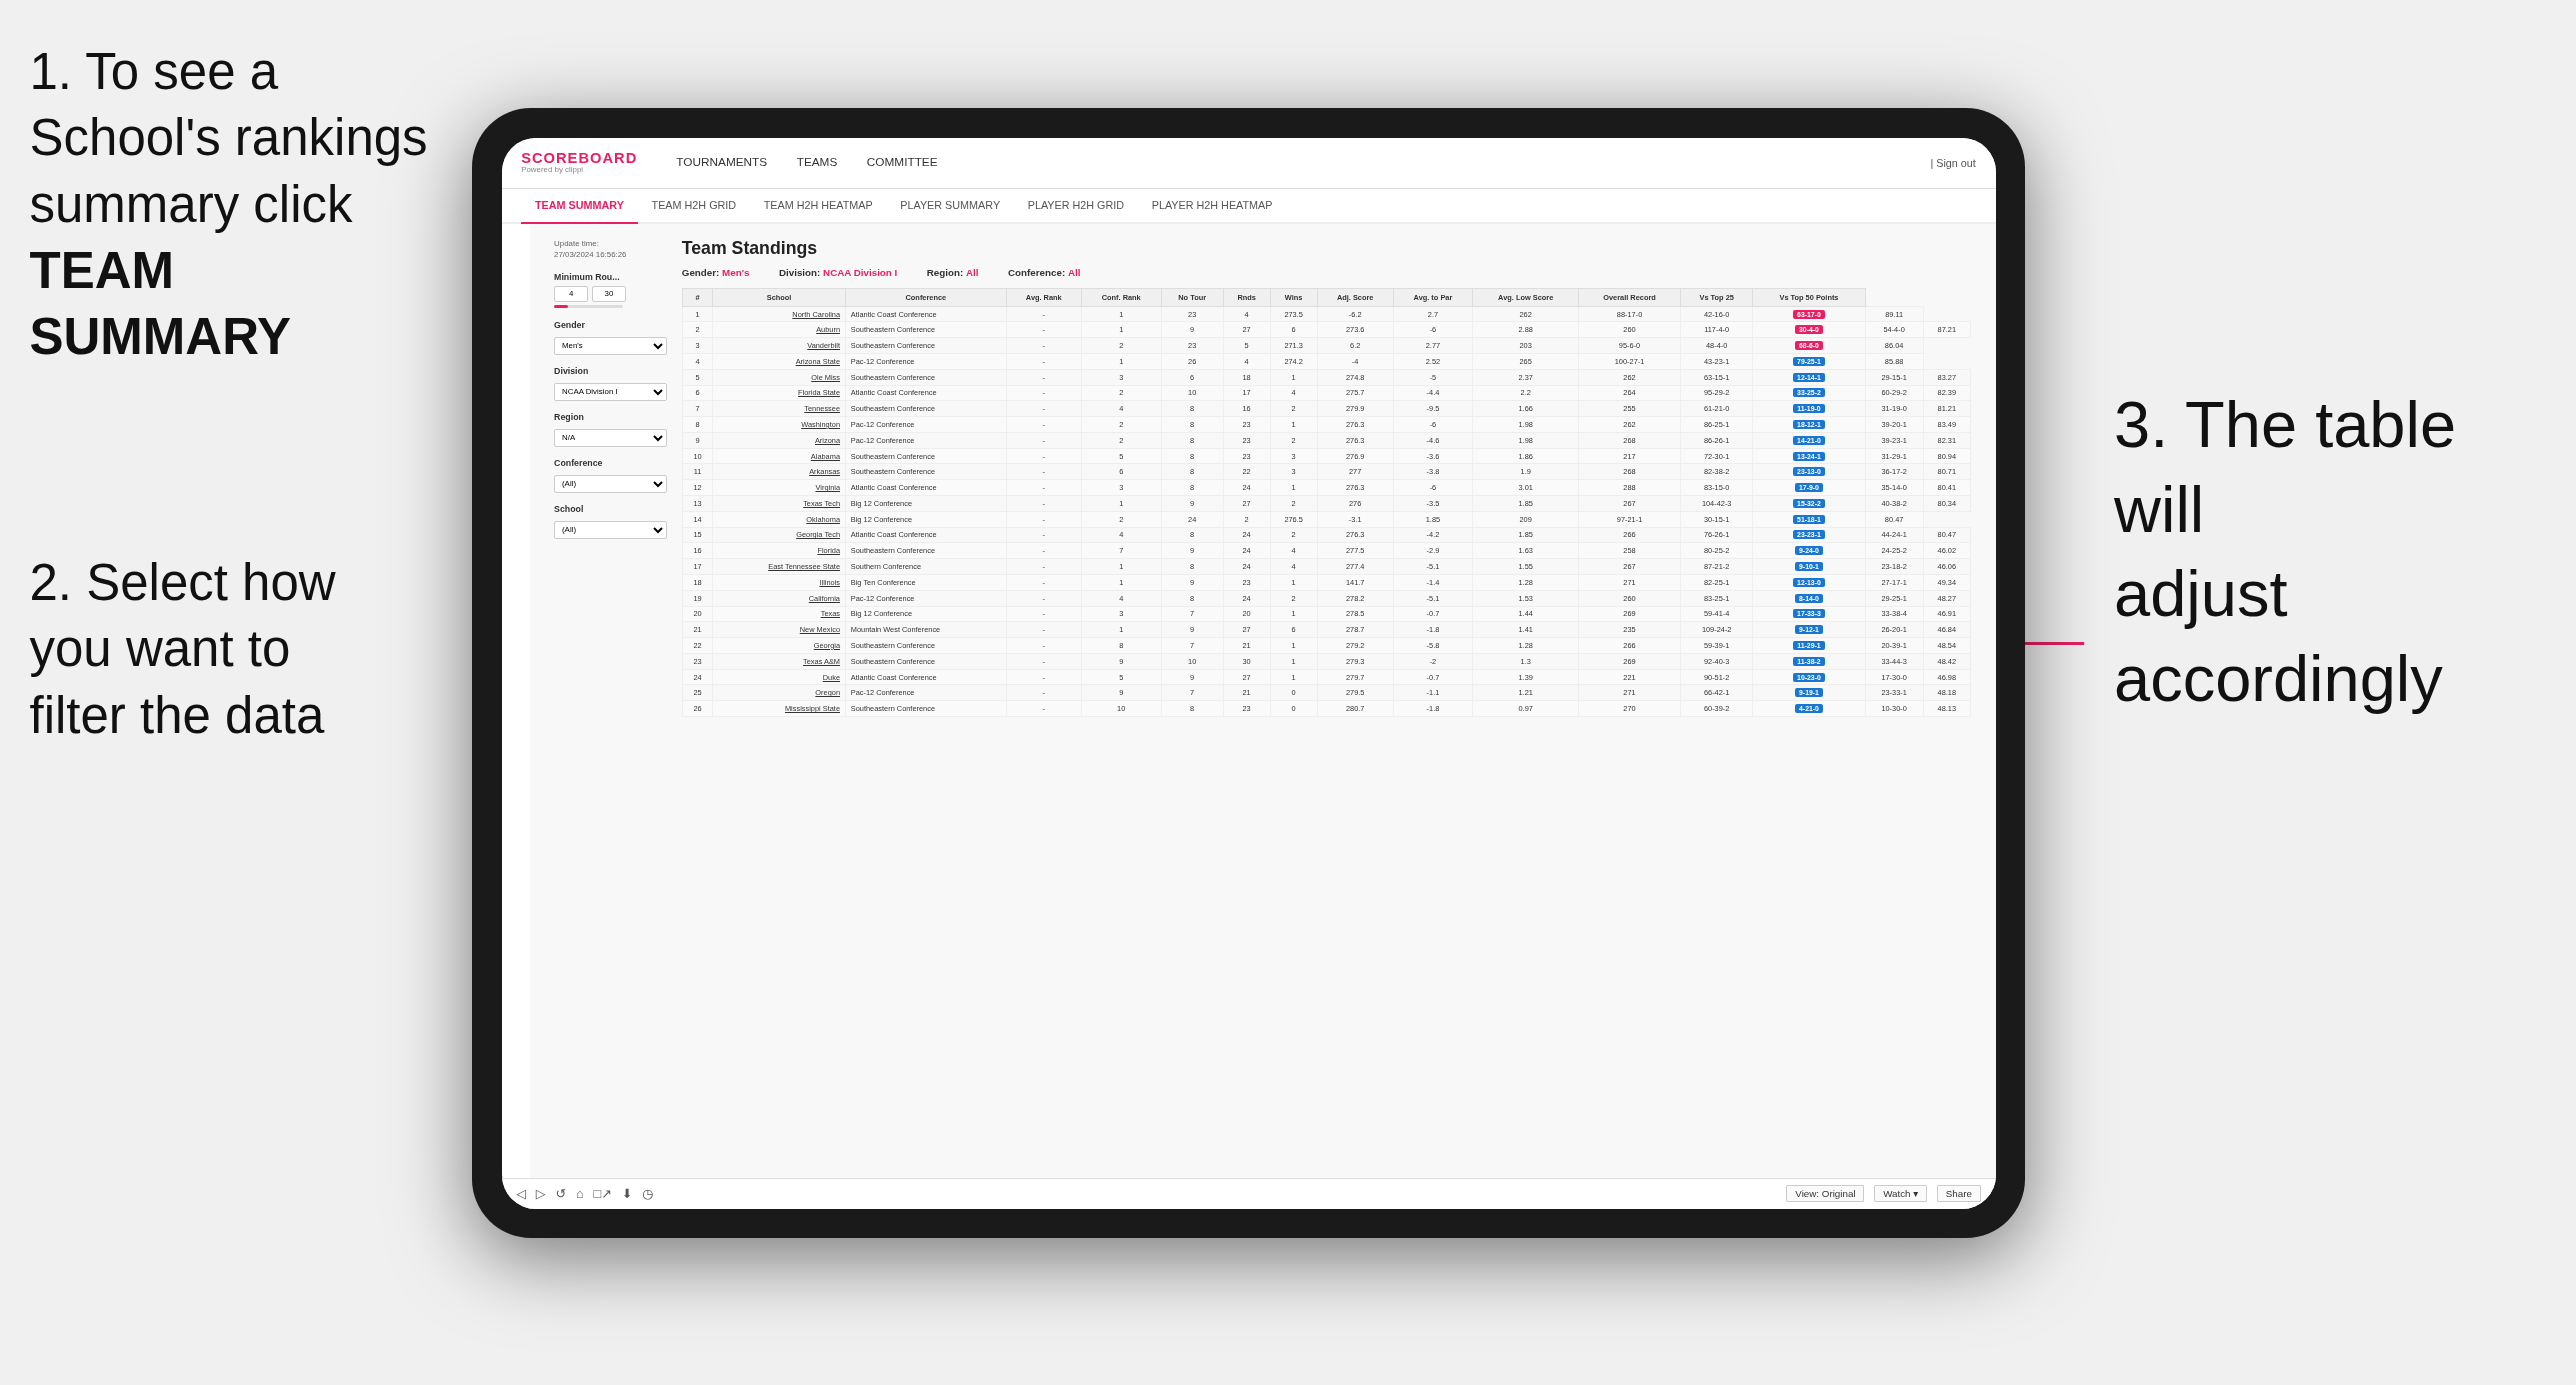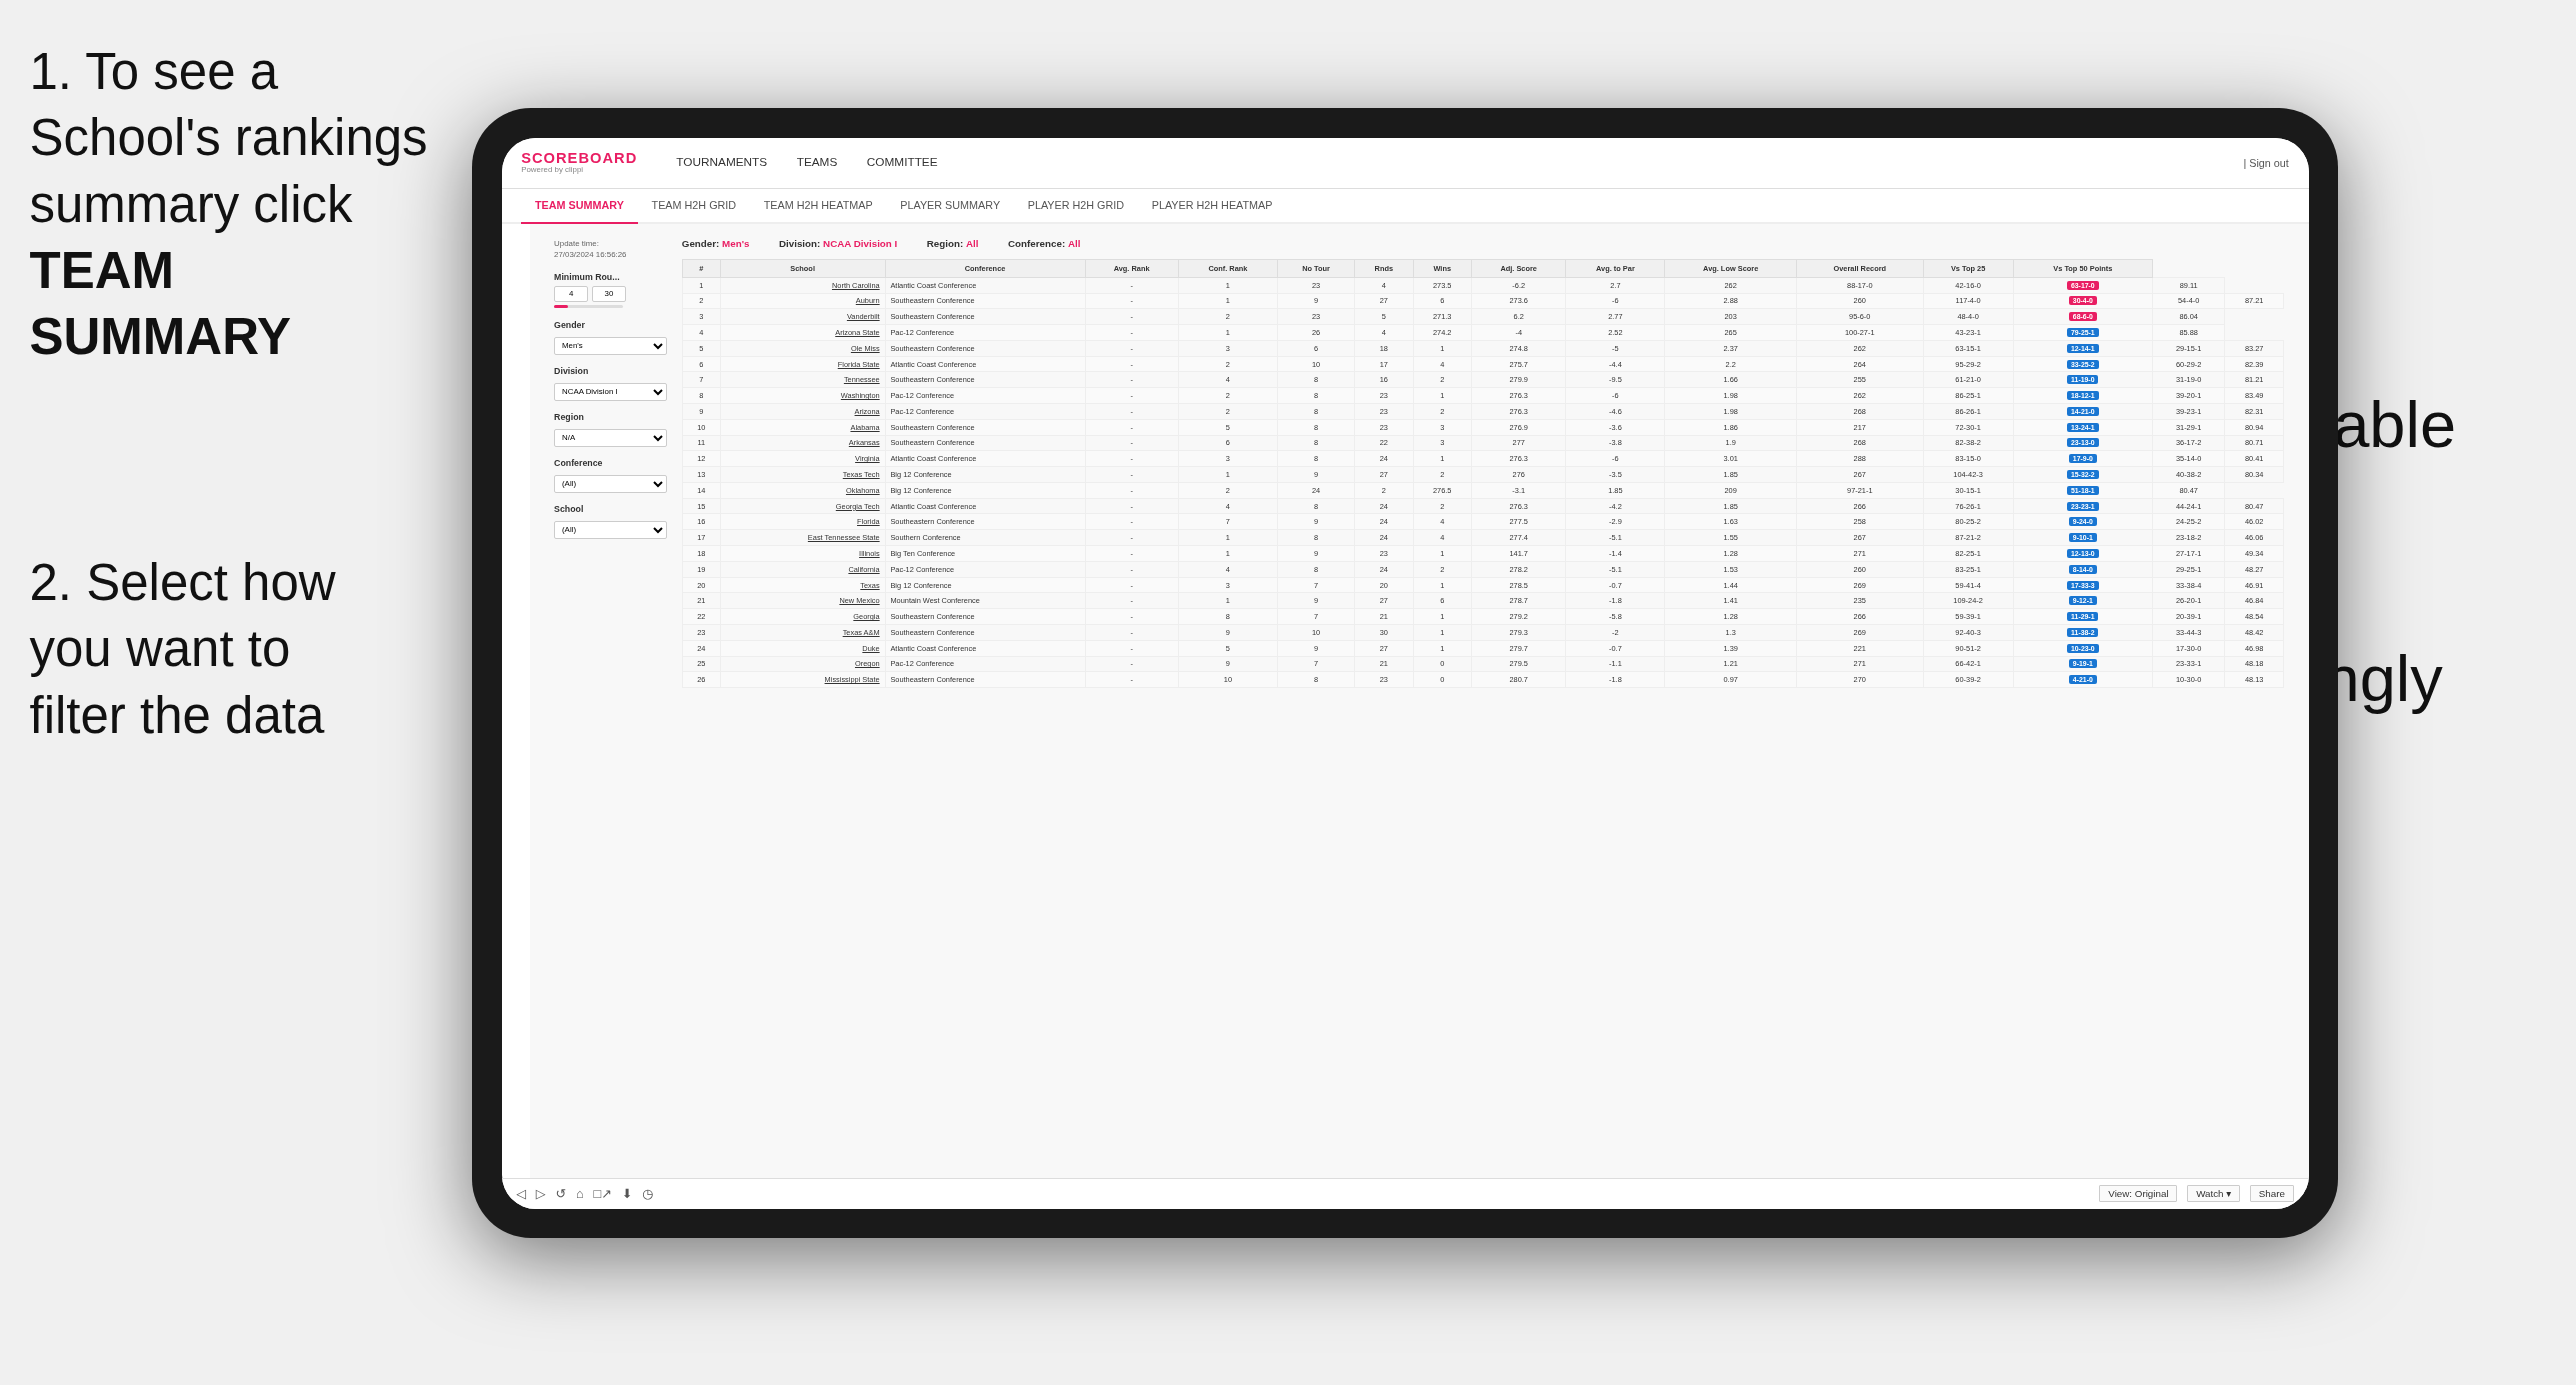--- a/index.html
+++ b/index.html
@@ -43,21 +43,21 @@
       color: #111;
       max-width: 413px;
       text-align: left;
     }
 
     
     .tablet-frame {
       position: absolute;
       top: 108px;
       left: 472px;
-      width: 1866px;
+      width: 1553px;
       height: 1130px;
       background: #1a1a1a;
       border-radius: 59px;
       box-shadow: 0 19.7px 79px rgba(0,0,0,0.5);
       padding: 29.5px;
     }
     .tablet-screen {
       width: 100%;
       height: 100%;
       background: #fff;
@@ -440,20 +440,21 @@
 
           <div class="filter-group">
             <div class="filter-label">School</div>
             <select class="filter-select">
               <option>(All)</option>
             </select>
           </div>
         </div>
 
         <div class="table-area">
+          <div class="table-title">Team Standings</div>
           <div class="table-filters-row">
             <span><span class="tf-label">Gender:</span> <span class="tf-value">Men's</span></span>
             <span><span class="tf-label">Division:</span> <span class="tf-value">NCAA Division I</span></span>
             <span><span class="tf-label">Region:</span> <span class="tf-value">All</span></span>
             <span><span class="tf-label">Conference:</span> <span class="tf-value">All</span></span>
           </div>
 
           <table class="data-table">
             <thead>
               <tr>

